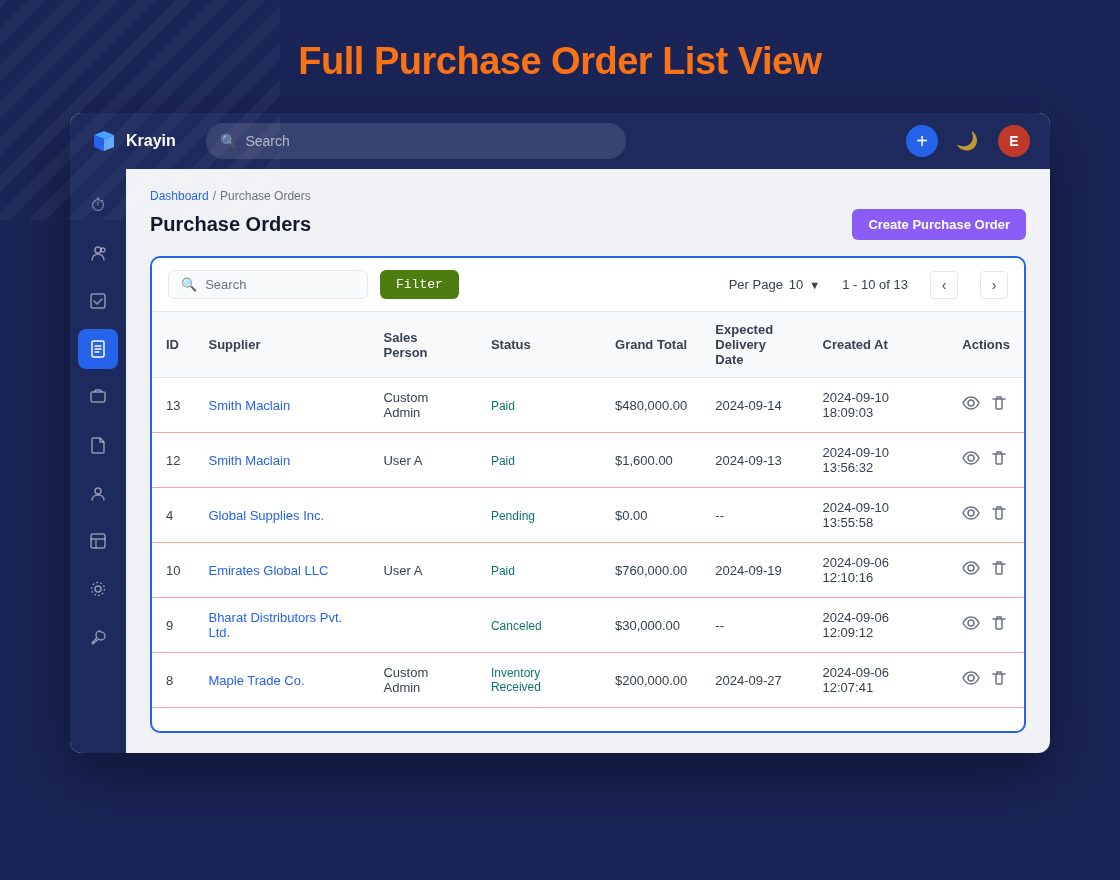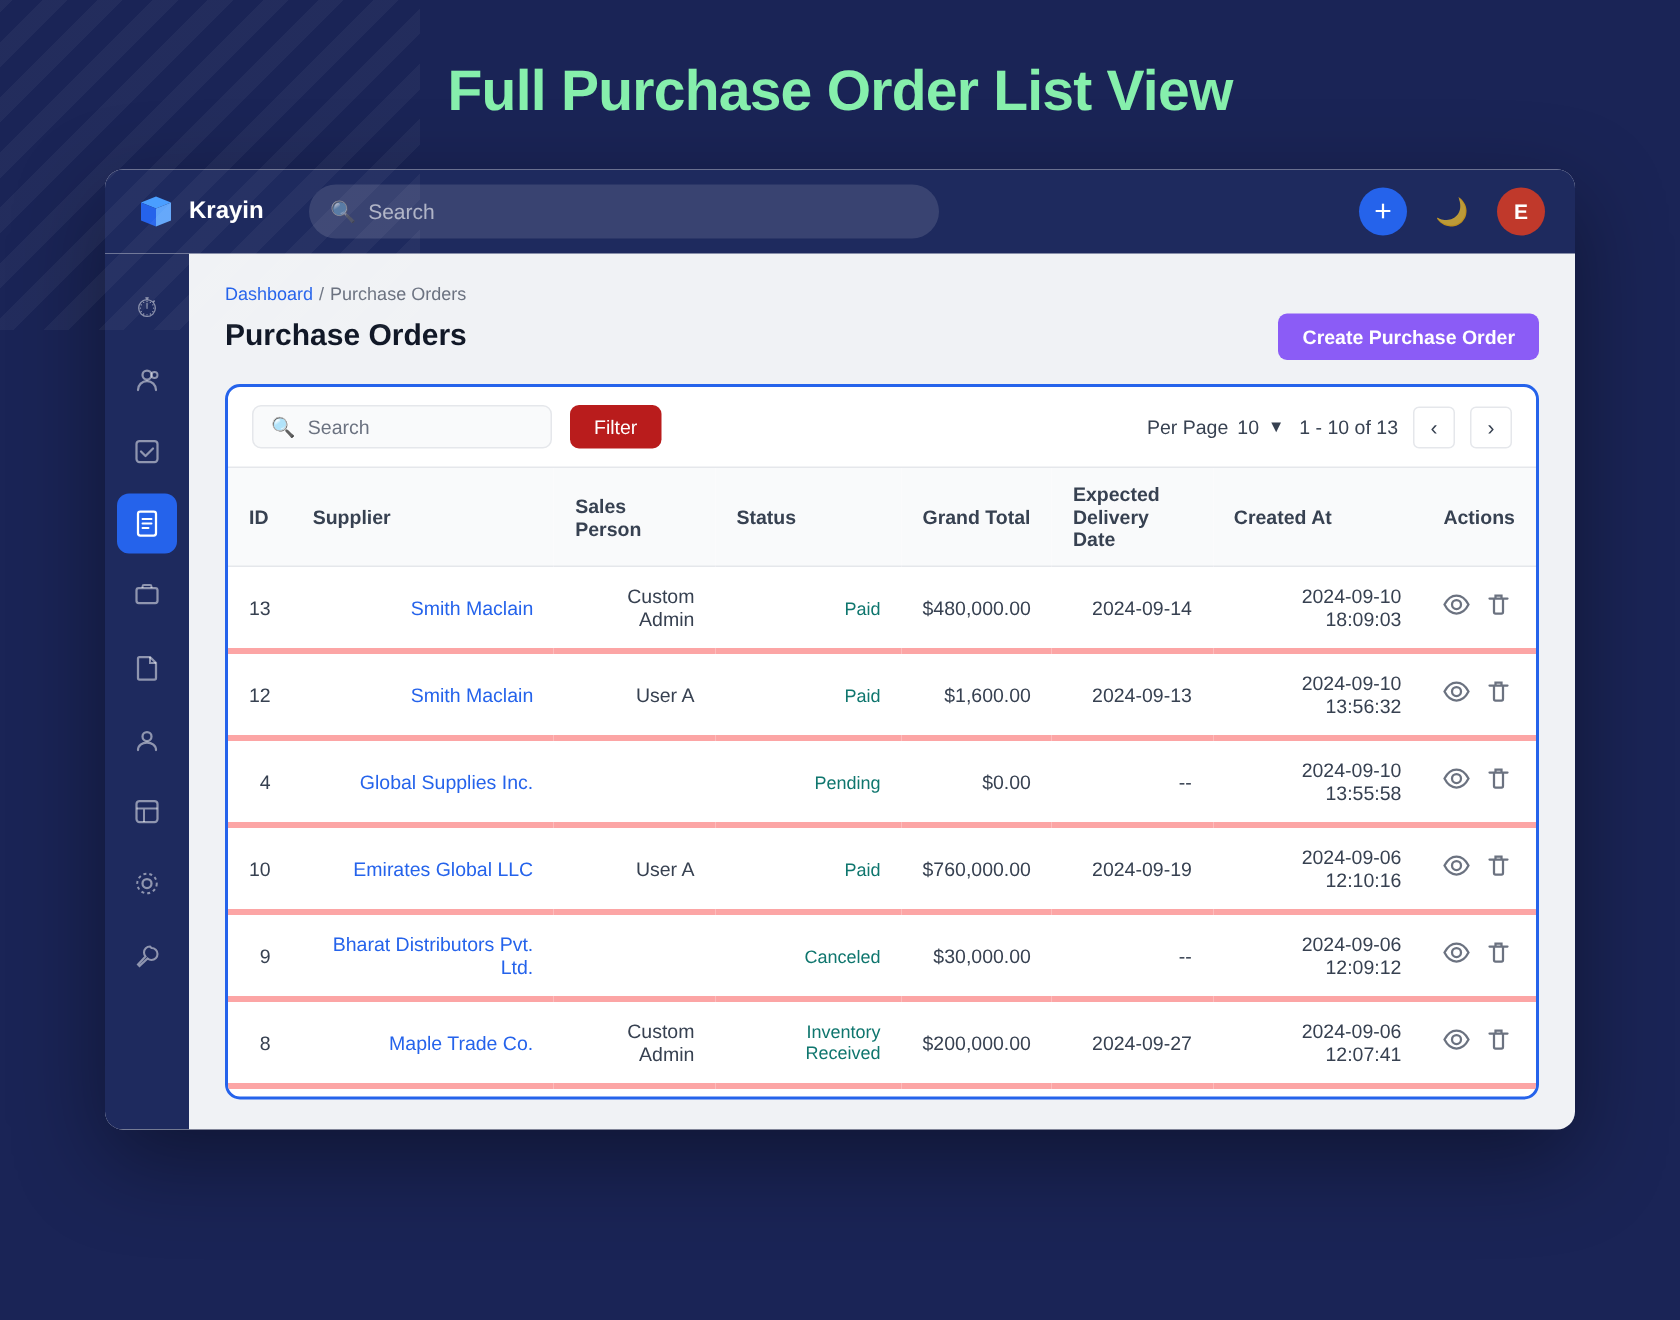--- a/index.html
+++ b/index.html
@@ -30,21 +30,21 @@
         rgba(255,255,255,0.04) 0px,
         rgba(255,255,255,0.04) 12px,
         transparent 12px,
         transparent 26px
       );
     }
 
     .page-title-section {
       text-align: center;
       padding: 40px 0 30px;
-      color: #86efac;
+      color: #f97316;
     }
     .page-title-section h1 {
       font-size: 38px;
       font-weight: 700;
       letter-spacing: -0.5px;
     }
 
     
     .app-container {
       margin: 0 auto;
@@ -227,34 +227,35 @@
       gap: 8px;
       background: #f9fafb;
       border: 1px solid #e5e7eb;
       border-radius: 6px;
       padding: 6px 12px;
       font-size: 13px;
       color: #6b7280;
       width: 200px;
     }
     .filter-btn {
-      background: #b91c1c;
+      background: #4d7c0f;
       color: white;
       border: none;
       border-radius: 6px;
       padding: 7px 16px;
       font-size: 13px;
       font-weight: 500;
       cursor: pointer;
+      font-family: Liberation Mono, monospace;
     }
     .pagination-controls {
       margin-left: auto;
       display: flex;
       align-items: center;
-      gap: 10px;
+      gap: 22px;
       font-size: 13px;
       color: #374151;
     }
     .per-page-select {
       display: flex;
       align-items: center;
       gap: 6px;
     }
     .page-nav-btn {
       width: 28px; height: 28px;
@@ -282,22 +283,21 @@
       border-bottom: 1px solid #e5e7eb;
     }
     thead th {
       text-align: left;
       padding: 10px 14px;
       font-weight: 600;
       color: #374151;
       font-size: 13px;
     }
     tbody tr {
-      border-bottom: 4px solid #fca5a5;
-      text-align: right;
+      border-bottom: 1px solid #fca5a5;
     }
     tbody td {
       padding: 12px 14px;
       color: #374151;
       vertical-align: middle;
     }
     .supplier-link {
       color: #2563eb;
       text-decoration: none;
     }

